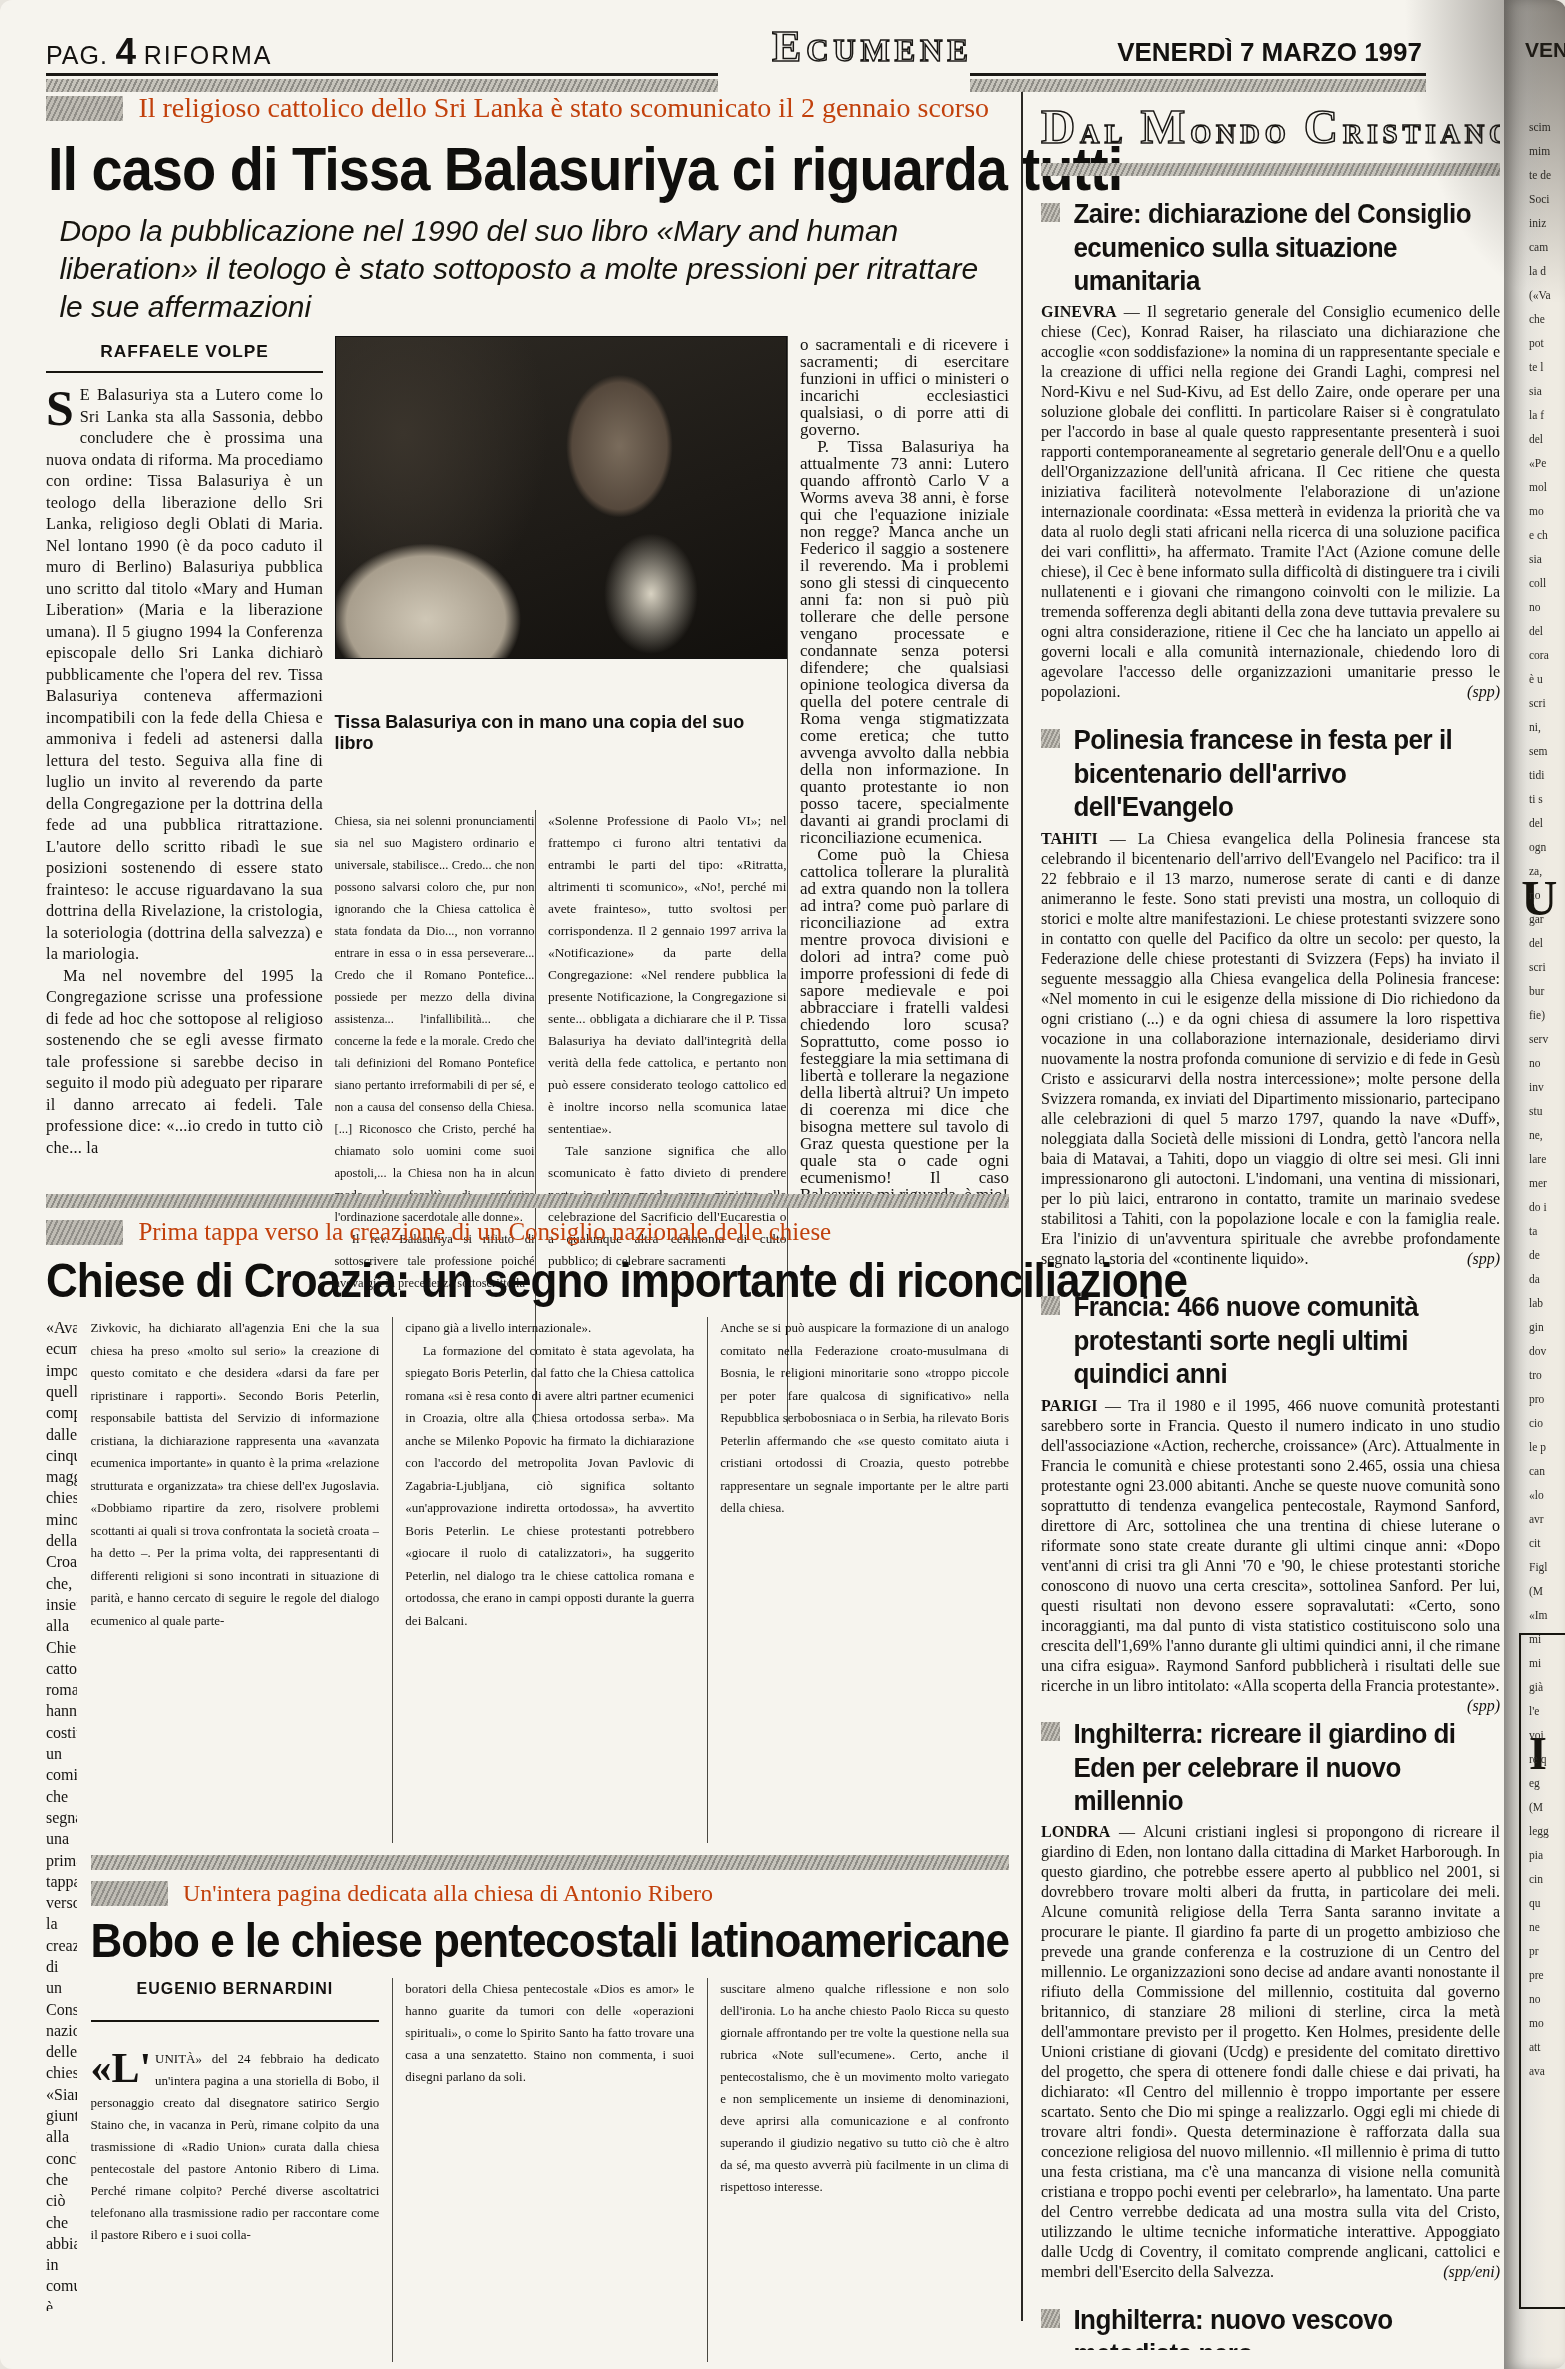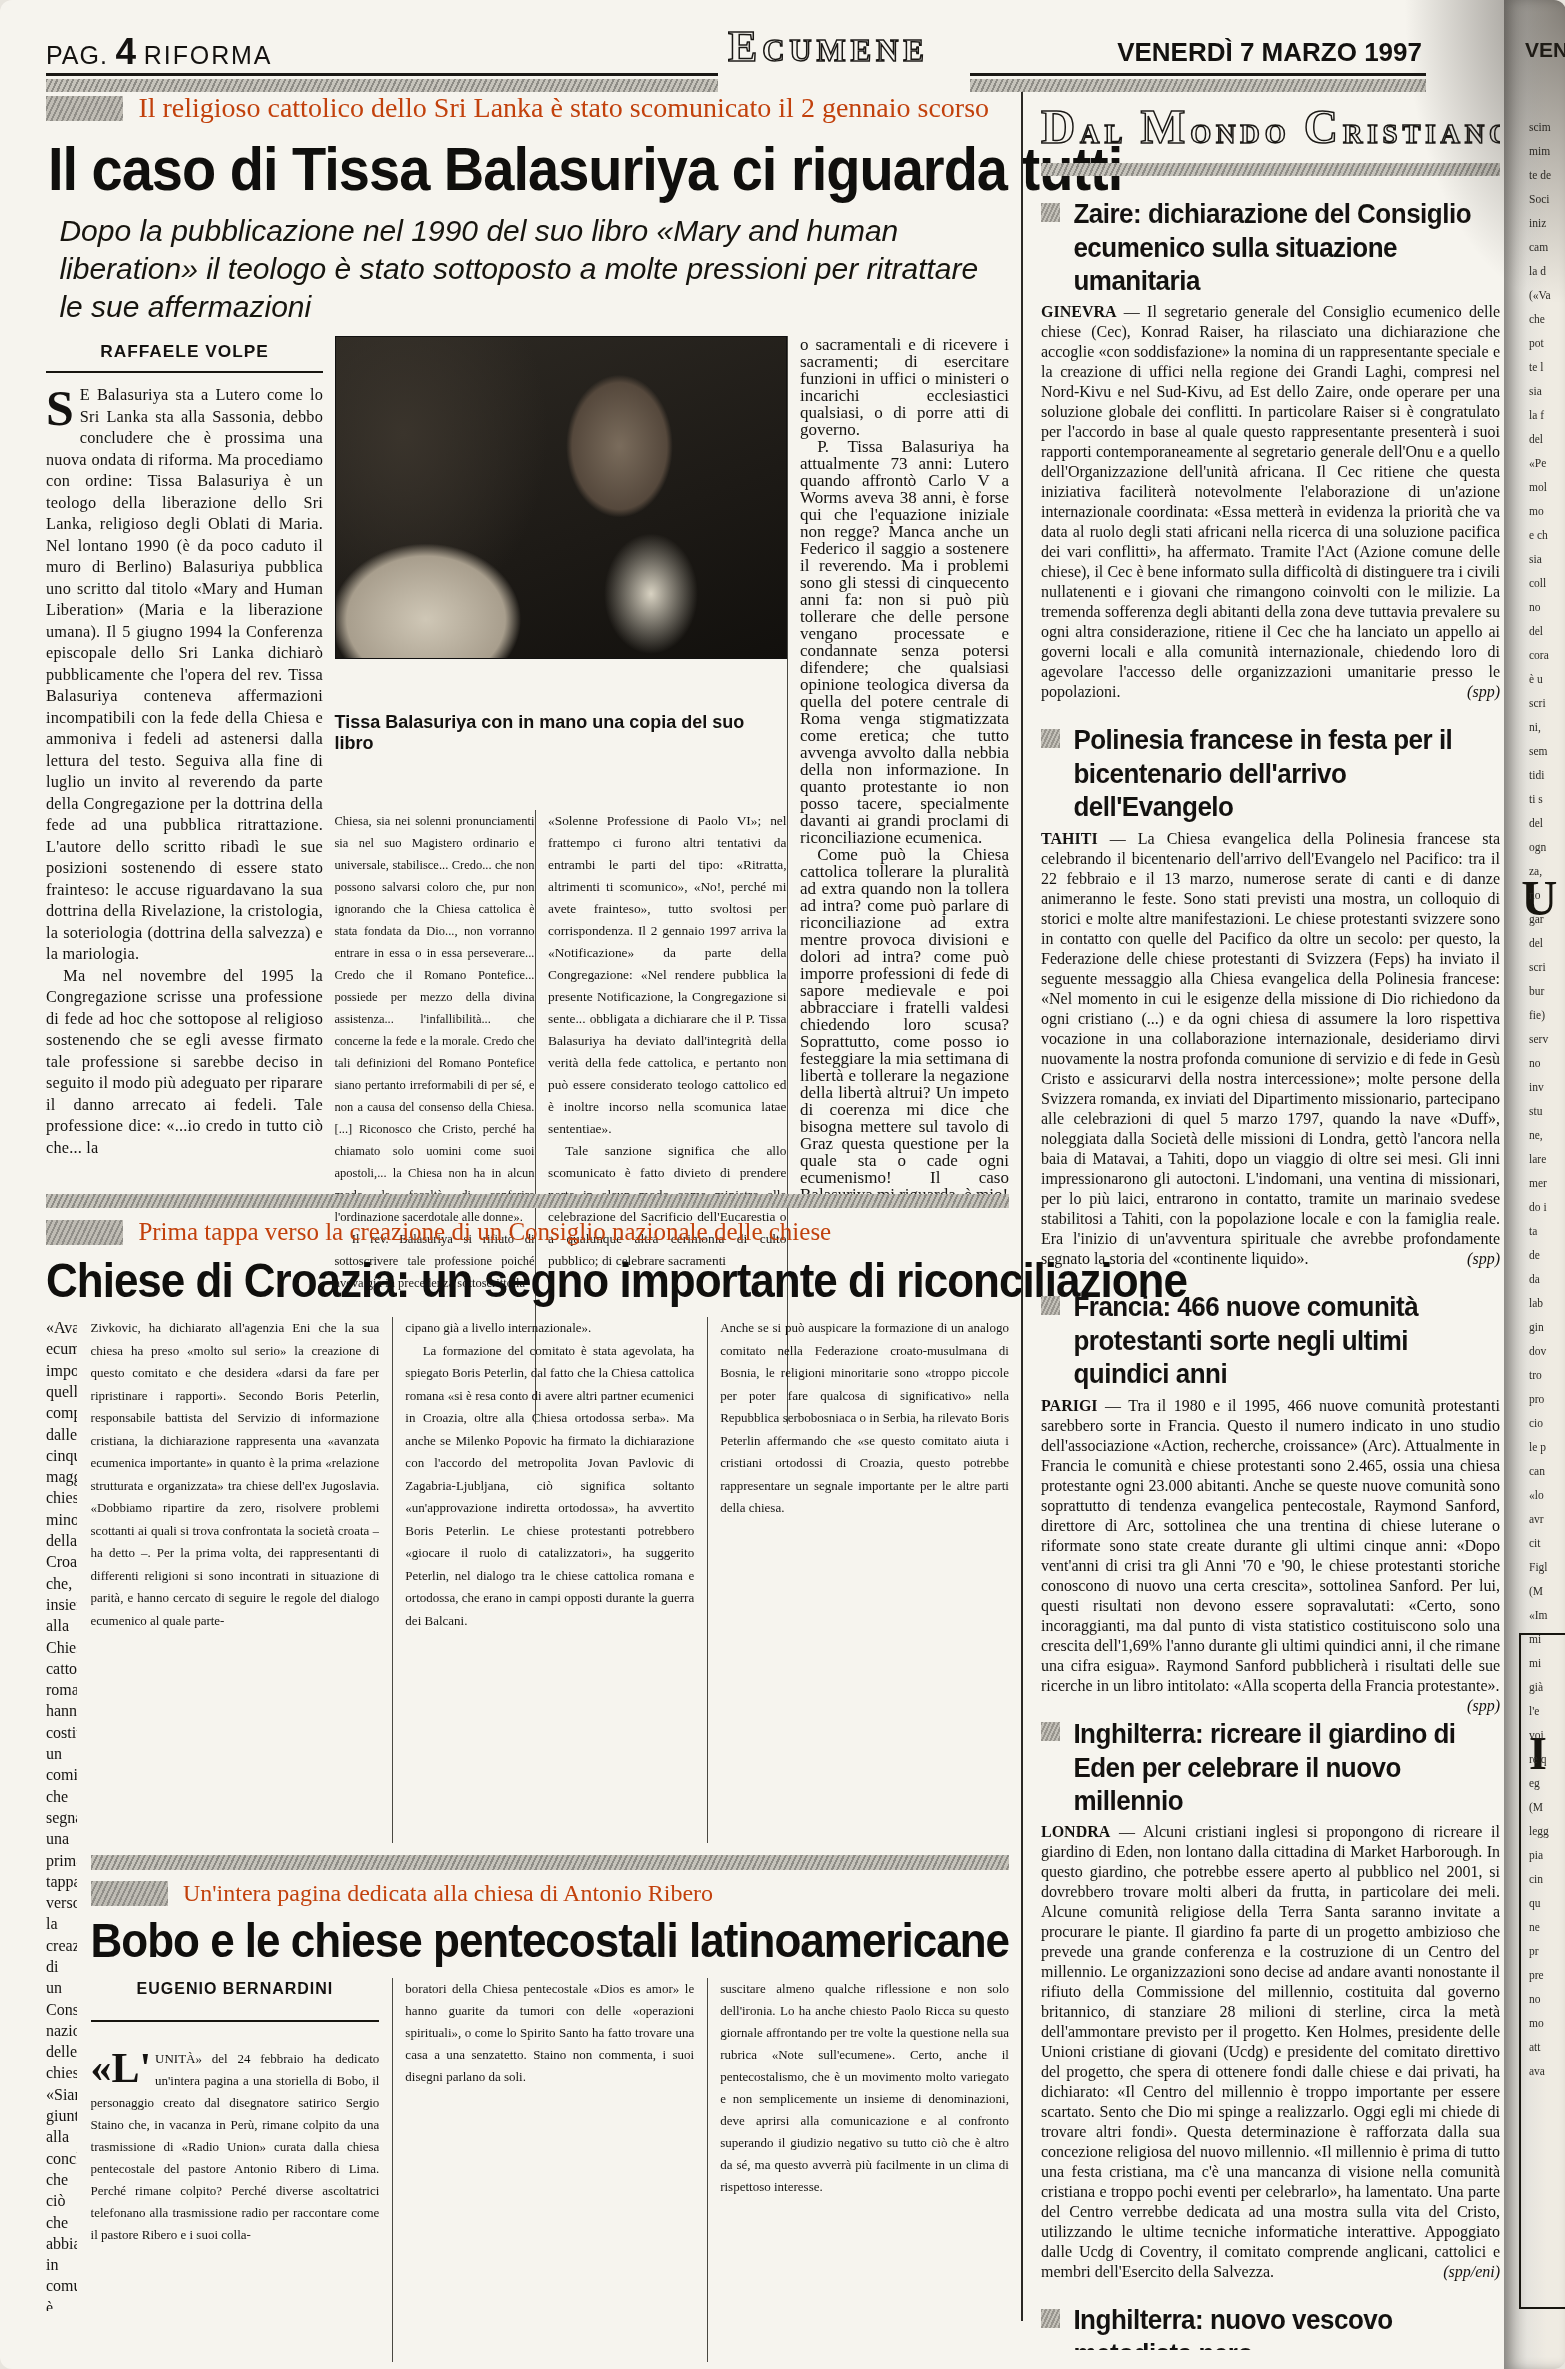--- a/index.html
+++ b/index.html
@@ -6,21 +6,21 @@
   .sheet{position:relative;width:1566px;height:2369px;background:#f6f4ee;overflow:hidden;
          font-family:"Liberation Serif", serif;color:#141210;border-radius:12px;}
   .corner-shade{position:absolute;right:0;top:0;width:163px;height:307px;
     background:radial-gradient(ellipse at 100% 0%, rgba(40,35,30,.55), rgba(40,35,30,0) 70%);pointer-events:none;}
   
   .ph-left{position:absolute;left:46px;top:31px;font-family:"Liberation Sans",sans-serif;white-space:nowrap;}
   .ph-left .pag{font-size:25px;letter-spacing:1px;}
   .ph-left .pnum{font-size:37px;font-weight:bold;margin:0 7.7px;}
   .ph-left .brand{font-size:25px;letter-spacing:1.9px;}
   .outline-caps{font-family:"Liberation Serif",serif;font-weight:bold;color:#f6f4ee;
-    -webkit-text-stroke:1.5px #1a1815;text-stroke:1.5px #1a1815;letter-spacing:4.8px;}
+    -webkit-text-stroke:1.5px #1a1815;text-stroke:1.5px #1a1815;letter-spacing:4.8px;margin-left:44px;}
   .ph-section{position:absolute;left:728px;top:21px;font-size:44px;}
   .ph-section span::first-letter,.sb-title span::first-letter{font-size:125%;}
   .ph-date{position:absolute;left:1105px;top:37px;width:317px;text-align:right;
     font-family:"Liberation Sans",sans-serif;font-size:26px;font-weight:bold;letter-spacing:0;}
   .hrule{position:absolute;height:2.9px;background:#1a1815;}
   .hband{background:repeating-linear-gradient(115deg,#8e8c86 0 1.9px,#c6c3bb 1.9px 4.8px);}
   .hband.abs{position:absolute;}
   
   .kicker-row{display:flex;align-items:center;gap:15.4px;}
   .kicker-box{width:77px;height:25px;background:repeating-linear-gradient(115deg,#908e88 0 1.9px,#bfbcb4 1.9px 4.8px);flex:0 0 auto;}

